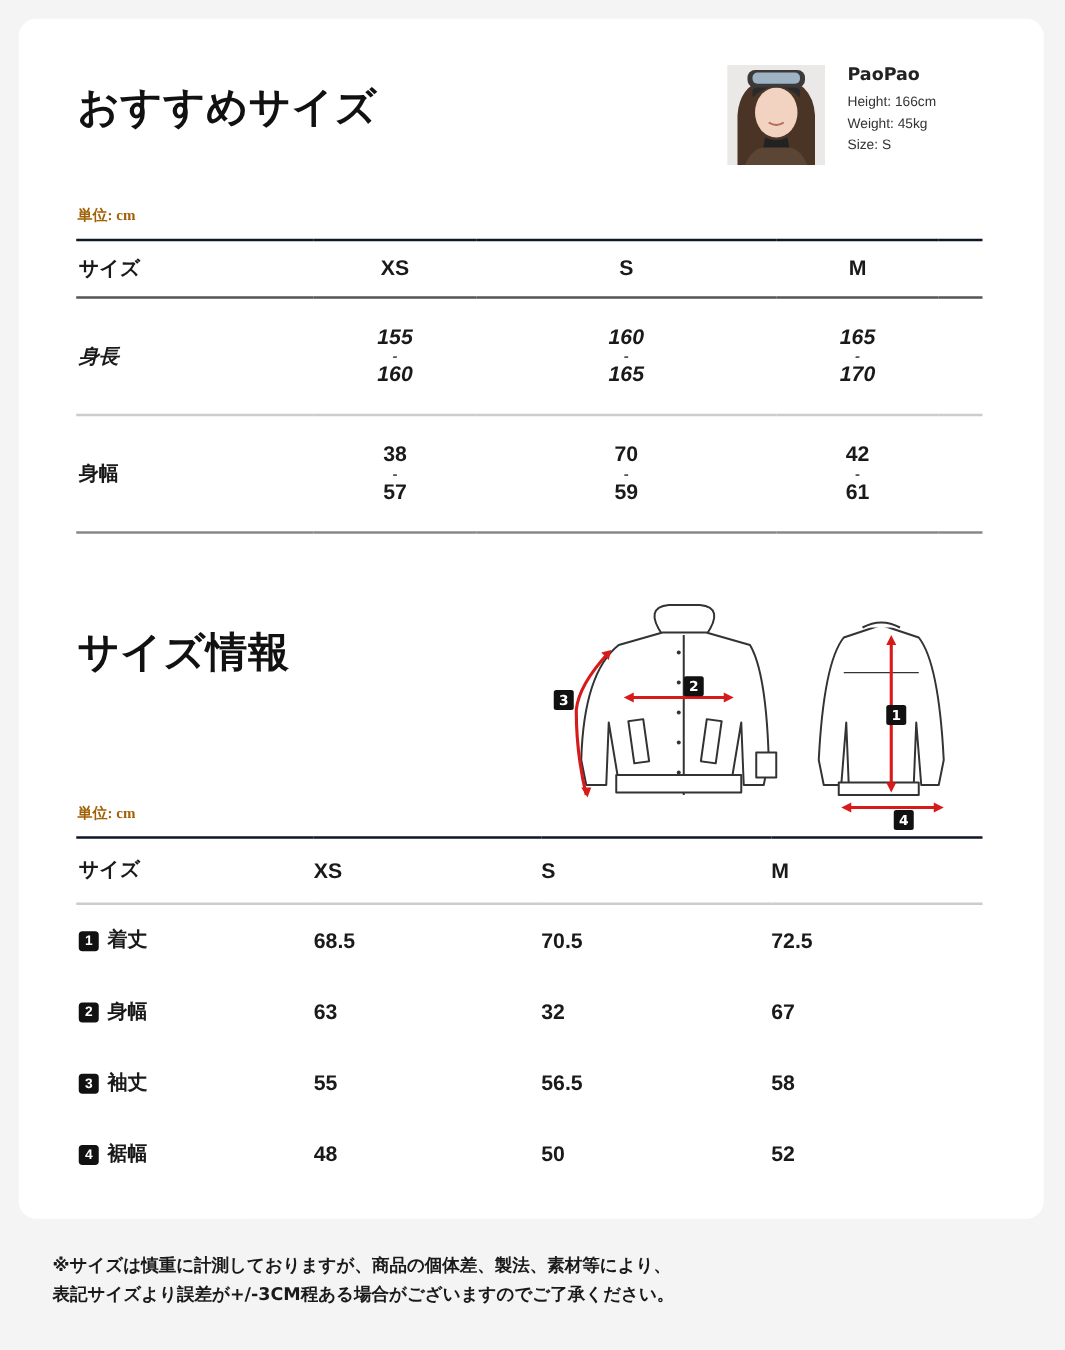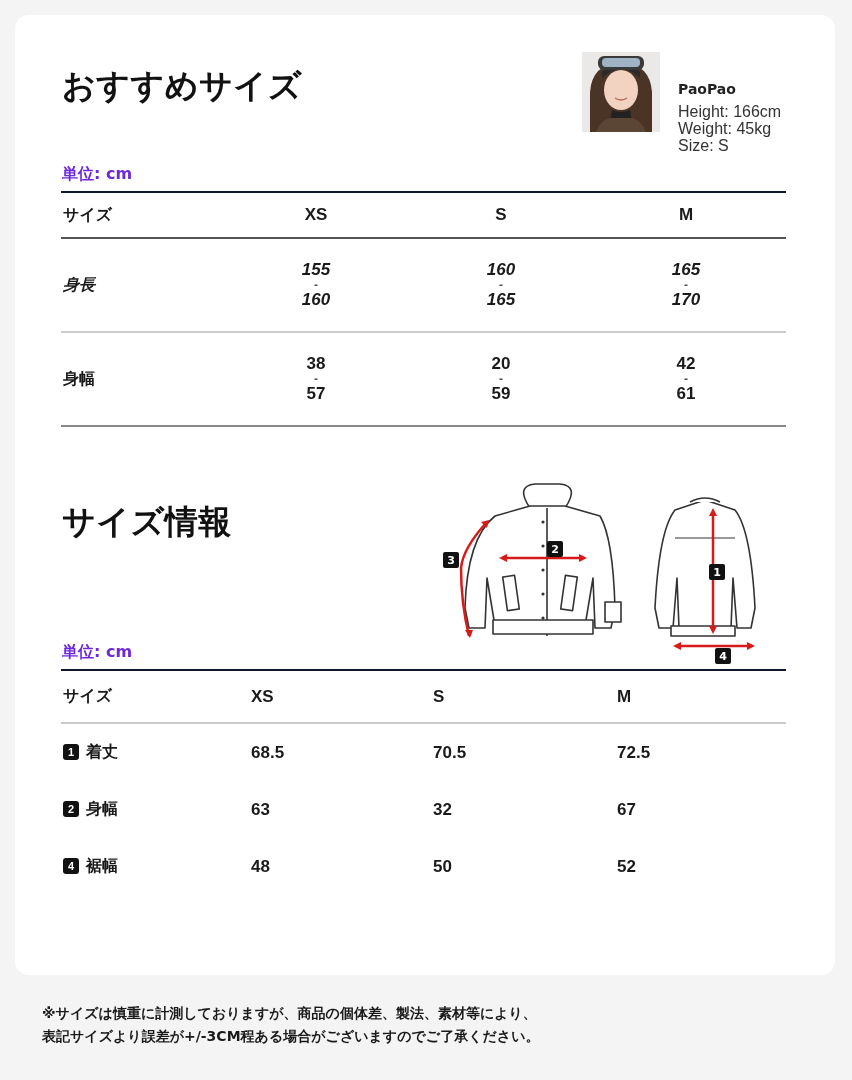--- a/index.html
+++ b/index.html
@@ -5,29 +5,29 @@
   * { box-sizing: border-box; margin: 0; padding: 0; }
   html, body { width: 852px; height: 1080px; background: #f4f4f4; overflow: hidden; }
   body { font-family: "DejaVu Sans", "Liberation Sans", sans-serif; color: #1a1a1a; position: relative; }
   .card {
     position: absolute; left: 15px; top: 15px; width: 820px; height: 960px;
     background: #ffffff; border-radius: 14px;
   }
   .title {
     position: absolute; font-size: 33px; font-weight: bold; color: #111; letter-spacing: 0.5px;
   }
-  .unit { position: absolute; font-size: 16px; font-weight: bold; color: #6d28d9; }
+  .unit { position: absolute; font-size: 12px; font-weight: bold; color: #a16207; font-family: Liberation Serif, serif; }
   .model { position: absolute; left: 582px; top: 52px; width: 230px; height: 96px; }
   .model-photo {
     position: absolute; left: 0; top: 0; width: 78px; height: 80px; overflow: hidden;
     background: #e6e4e2;
   }
-  .model-info { position: absolute; left: 96px; top: 0; margin-top: 29px; }
+  .model-info { position: absolute; left: 96px; top: 0; }
   .model-name { font-size: 14px; font-weight: bold; color: #222; margin-bottom: 6px; }
-  .model-line { font-size: 16px; color: #333; line-height: 17px; font-family: "Liberation Sans", sans-serif; }
+  .model-line { font-size: 11px; color: #333; line-height: 17px; font-family: "Liberation Sans", sans-serif; }
 
   table.sz { position: absolute; border-collapse: collapse; width: 725px; }
   table.sz th, table.sz td { text-align: left; font-weight: bold; font-family: "Liberation Sans", sans-serif; }
   table.sz .c-label { width: 190px; padding-left: 2px; font-size: 16px; }
   table.sz .c-val { font-size: 17px; }
   .rec th, .rec td { text-align: center !important; }
   .rec .c-label { text-align: left !important; }
   .rule-top { border-top: 2px solid #0f172a; }
   .rule-mid { border-bottom: 2px solid #ccc; }
   .rule-bot { border-bottom: 2px solid #888; }
@@ -87,21 +87,21 @@
   <tr class="rule-mid" style="height:94px;font-style:italic;">
     <td class="c-label">身長</td>
     <td class="c-val"><span class="stack"><span>155</span><span class="dash">-</span><span>160</span></span></td>
     <td class="c-val"><span class="stack"><span>160</span><span class="dash">-</span><span>165</span></span></td>
     <td class="c-val"><span class="stack"><span>165</span><span class="dash">-</span><span>170</span></span></td>
     <td></td>
   </tr>
   <tr class="rule-bot" style="height:94px;">
     <td class="c-label">身幅</td>
     <td class="c-val"><span class="stack"><span>38</span><span class="dash">-</span><span>57</span></span></td>
-    <td class="c-val"><span class="stack"><span>20</span><span class="dash">-</span><span>59</span></span></td>
+    <td class="c-val"><span class="stack"><span>70</span><span class="dash">-</span><span>59</span></span></td>
     <td class="c-val"><span class="stack"><span>42</span><span class="dash">-</span><span>61</span></span></td>
     <td></td>
   </tr>
 </tbody>
   </table>
 
 <div class="title" style="left:62px; top:500px;">サイズ情報</div>
 
 <div class="diagram">
   <svg width="370" height="190" viewBox="0 0 370 190">
@@ -174,20 +174,26 @@
     <td class="c-val">70.5</td>
     <td class="c-val">72.5</td>
   </tr>
   <tr style="height:57px;">
     <td class="c-label"><span class="badge">2</span><span>身幅</span></td>
     <td class="c-val">63</td>
     <td class="c-val">32</td>
     <td class="c-val">67</td>
   </tr>
   <tr style="height:57px;">
+    <td class="c-label"><span class="badge">3</span><span>袖丈</span></td>
+    <td class="c-val">55</td>
+    <td class="c-val">56.5</td>
+    <td class="c-val">58</td>
+  </tr>
+  <tr style="height:57px;">
     <td class="c-label"><span class="badge">4</span><span>裾幅</span></td>
     <td class="c-val">48</td>
     <td class="c-val">50</td>
     <td class="c-val">52</td>
   </tr>
 </tbody>
   </table>
 
 <div class="footnote">
   <div>※サイズは慎重に計測しておりますが、商品の個体差、製法、素材等により、</div>

